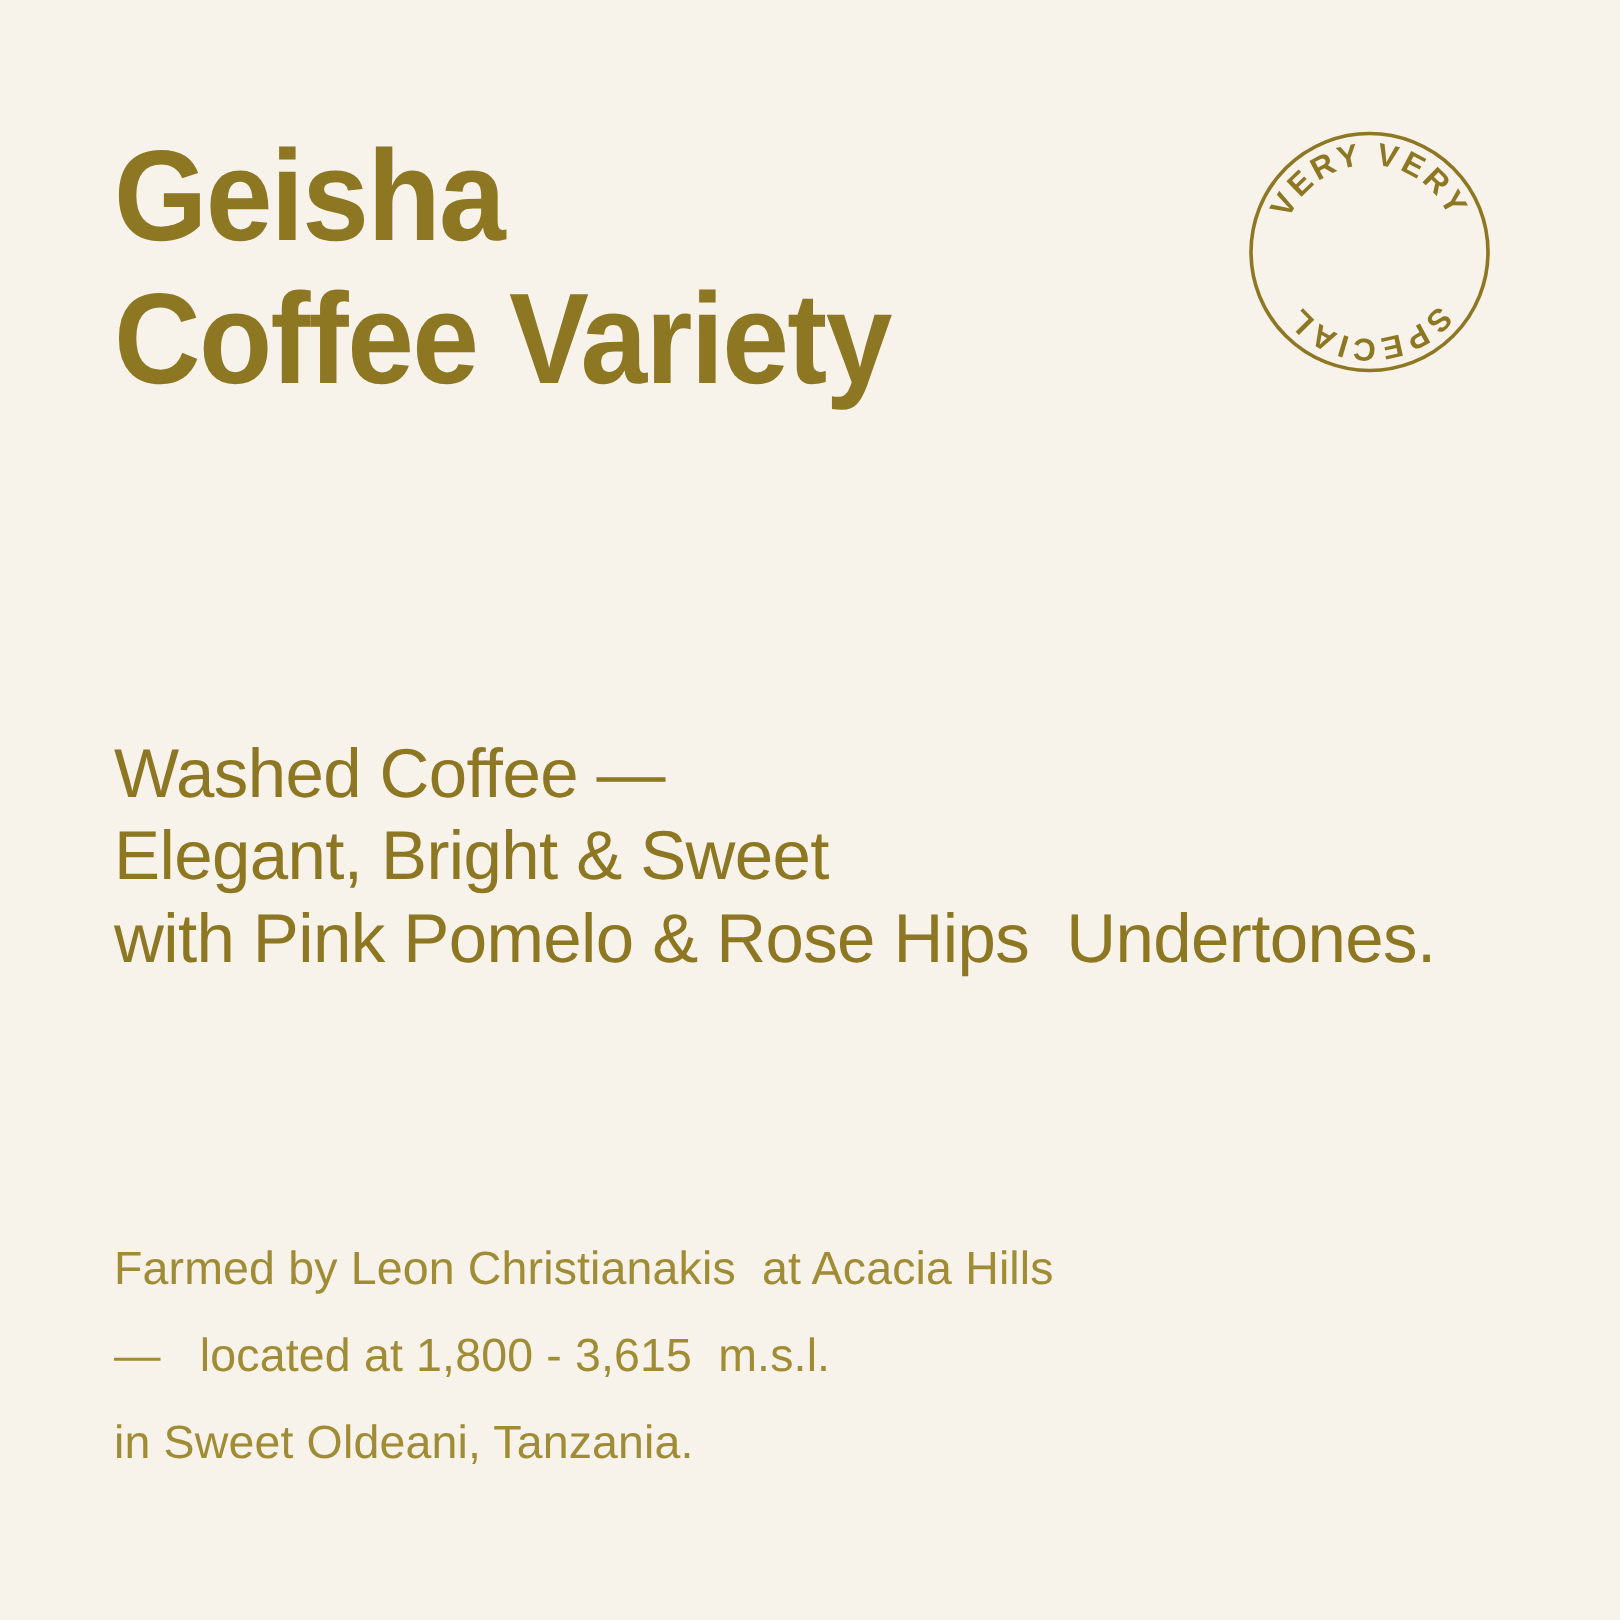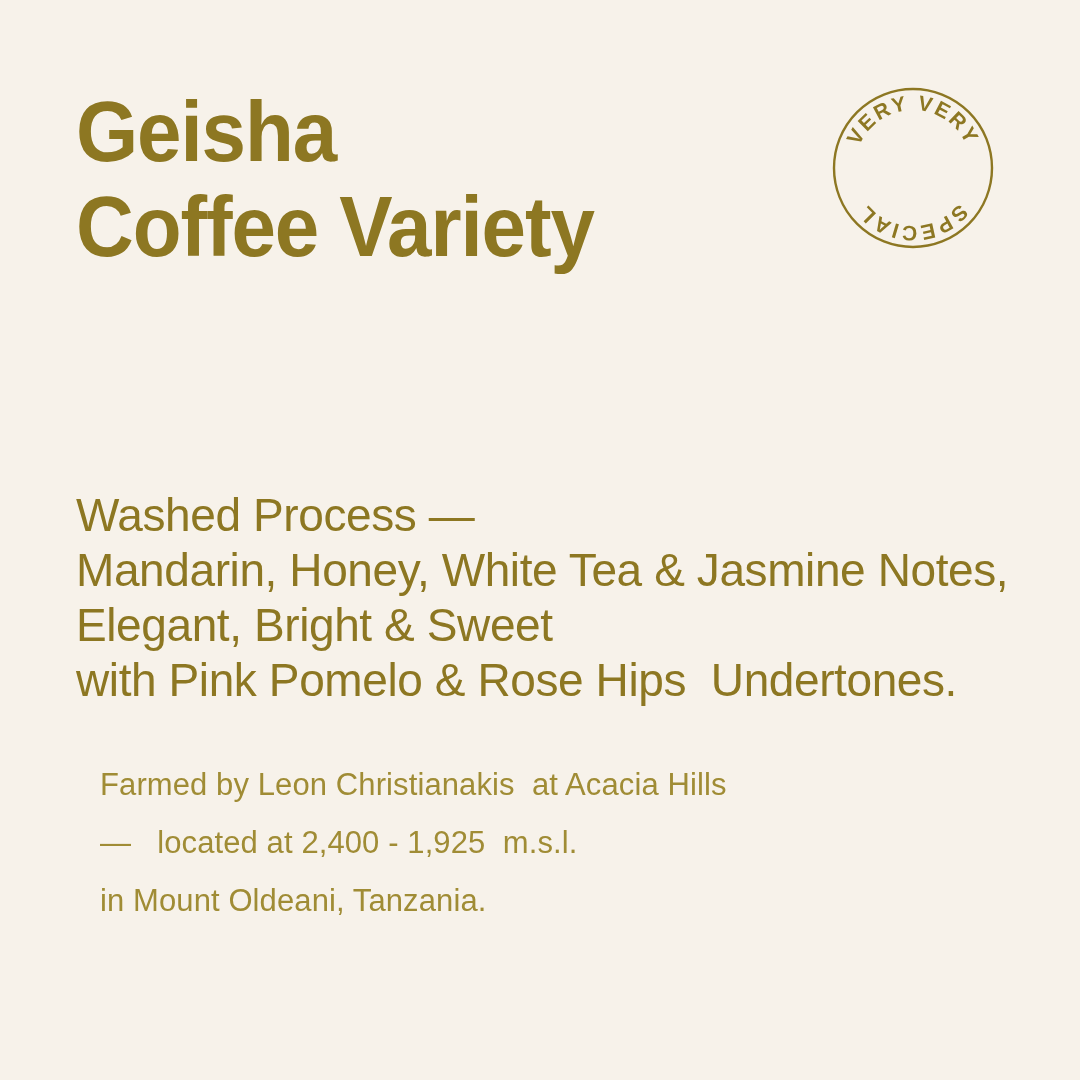--- a/index.html
+++ b/index.html
@@ -82,23 +82,22 @@
     line-height: 55px;
     letter-spacing: -0.4px;
     color: #8D7722;
     white-space: pre;
   }
 
   
   .origin-block {
     position: absolute;
     left: 76px;
-    top: 756px;
+    top: 817px;
     width: 900px;
-    margin-left: 24px;
   }
   .origin-line {
     font-family: "Liberation Sans", sans-serif;
     font-weight: 300;
     font-size: 31px;
     line-height: 58px;
     letter-spacing: 0.1px;
     color: #A08C35;
     white-space: pre;
   }
@@ -123,25 +122,24 @@
       <text class="badge-text">
         <textPath href="#arcTop" startOffset="50%" text-anchor="middle">VERY VERY</textPath>
       </text>
       <text class="badge-text">
         <textPath href="#arcBottom" startOffset="50%" text-anchor="middle">SPECIAL</textPath>
       </text>
     </svg>
   </div>
 
   <div class="desc-block">
-    <div class="desc-line">Washed Process —</div>
-    <div class="desc-line">Mandarin, Honey, White Tea &amp; Jasmine Notes,</div>
+    <div class="desc-line">Washed Coffee —</div>
     <div class="desc-line">Elegant, Bright &amp; Sweet</div>
     <div class="desc-line">with Pink Pomelo &amp; Rose Hips  Undertones.</div>
   </div>
 
   <div class="origin-block">
     <div class="origin-line">Farmed by Leon Christianakis  at Acacia Hills</div>
-    <div class="origin-line">—   located at 2,400 - 1,925  m.s.l.</div>
-    <div class="origin-line">in Mount Oldeani, Tanzania.</div>
+    <div class="origin-line">—   located at 1,800 - 3,615  m.s.l.</div>
+    <div class="origin-line">in Sweet Oldeani, Tanzania.</div>
   </div>
 
 </div>
 
 </body></html>

